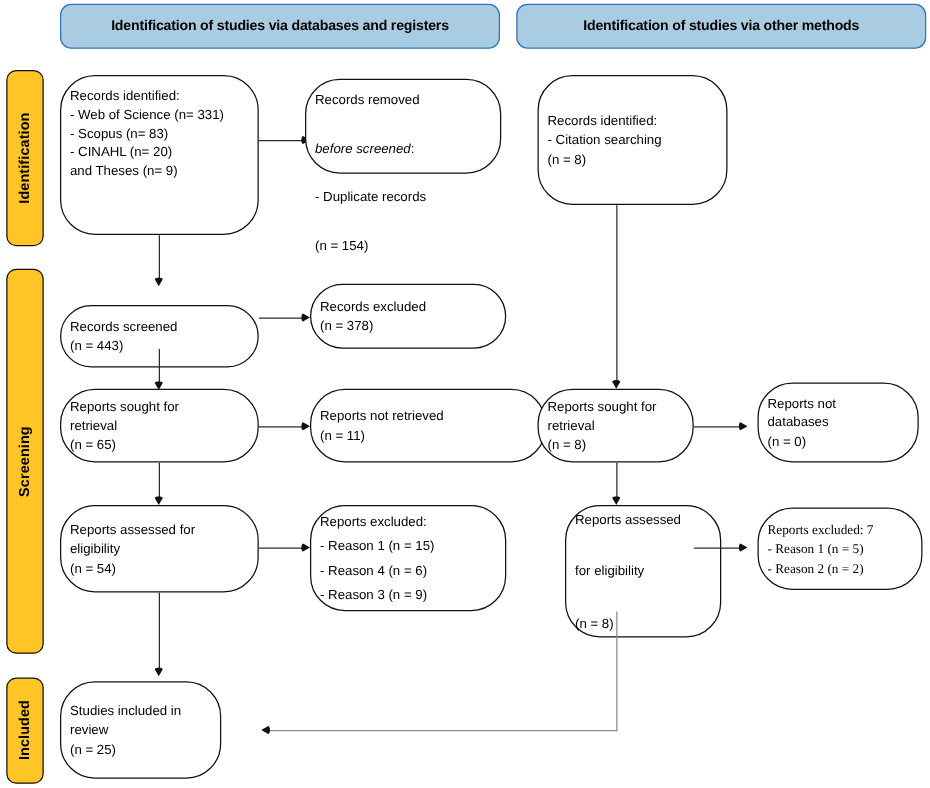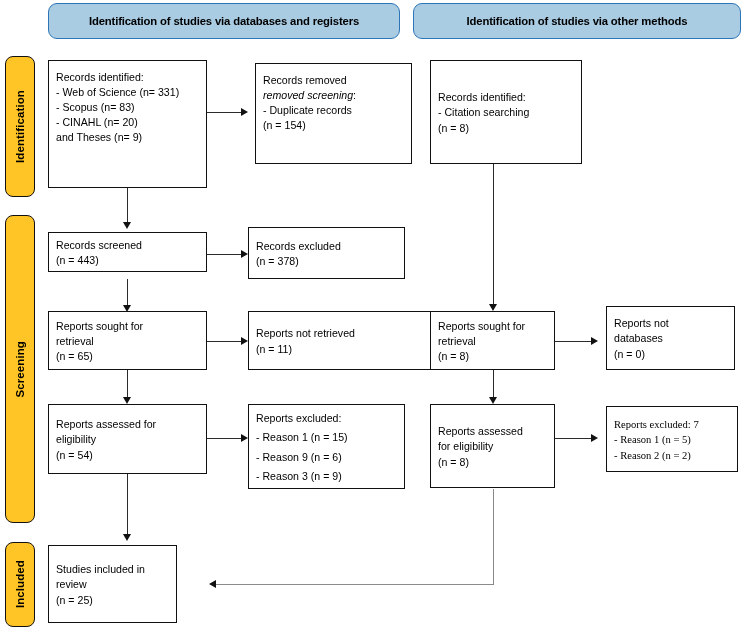--- a/index.html
+++ b/index.html
@@ -10,21 +10,21 @@
   body {
     font-family: "Liberation Sans", sans-serif;
   }
   #diagram {
     position: relative;
     width: 744px;
     height: 630px;
     background: #ffffff;
     overflow: hidden;
   }
-  .abs { position: absolute; box-sizing: border-box; }
+  .abs { position: absolute; box-sizing: border-box; border-radius: 28px; }
 
   
   .header-banner {
     background: #a9cce3;
     border: 1.6px solid #2e75b6;
     border-radius: 9px;
     display: flex;
     align-items: center;
     justify-content: center;
     text-align: center;
@@ -123,40 +123,40 @@
     <div class="ln">Records identified:</div>
     <div class="ln">- Web of Science  (n= 331)</div>
     <div class="ln">- Scopus (n= 83)</div>
     <div class="ln">- CINAHL (n= 20)</div>
     <div class="ln">and Theses (n= 9)</div>
   </div>
 
   <div class="abs line-h" style="left:207px; top:112px; width:35px;"></div>
   <div class="abs arrow-r" style="left:241px; top:107.5px;"></div>
 
-  <div class="abs flow-box top-align" style="left:255px; top:63px; width:157px; height:101px;">
+  <div class="abs flow-box top-align" style="left:244px; top:63px; width:157px; height:76px;gap:24px;">
     <div class="ln">Records removed</div>
-    <div class="ln"><em class="ital">removed screening</em><span>:</span></div>
+    <div class="ln"><em class="ital">before screened</em><span>:</span></div>
     <div class="ln">- Duplicate records</div>
     <div class="ln">(n = 154)</div>
   </div>
 
   <div class="abs flow-box" style="left:430px; top:60px; width:152px; height:104px;">
     <div class="ln">Records identified:</div>
     <div class="ln">- Citation searching</div>
     <div class="ln">(n = 8)</div>
   </div>
 
   <div class="abs line-v" style="left:493px; top:164px; height:142px;"></div>
   <div class="abs arrow-d" style="left:488.8px; top:304px;"></div>
 
   <div class="abs line-v" style="left:127px; top:188px; height:38px;"></div>
   <div class="abs arrow-d" style="left:122.8px; top:222px;"></div>
 
-  <div class="abs flow-box" style="left:48px; top:232px; width:159px; height:40px;">
+  <div class="abs flow-box" style="left:48px; top:244px; width:159px; height:50px;">
     <div class="ln">Records screened</div>
     <div class="ln">(n = 443)</div>
   </div>
 
   <div class="abs line-h" style="left:207px; top:254px; width:35px;"></div>
   <div class="abs arrow-r" style="left:241px; top:249.5px;"></div>
 
   <div class="abs flow-box" style="left:248px; top:227px; width:157px; height:52px;">
     <div class="ln">Records excluded</div>
     <div class="ln">(n = 378)</div>
@@ -202,28 +202,28 @@
     <div class="ln">eligibility</div>
     <div class="ln">(n = 54)</div>
   </div>
 
   <div class="abs line-h" style="left:207px; top:438px; width:35px;"></div>
   <div class="abs arrow-r" style="left:241px; top:433.5px;"></div>
 
   <div class="abs flow-box" style="left:248px; top:404px; width:157px; height:85px;justify-content:space-between;">
     <div class="ln">Reports excluded:</div>
     <div class="ln">- Reason 1 (n = 15)</div>
-    <div class="ln">- Reason 9 (n = 6)</div>
+    <div class="ln">- Reason 4 (n = 6)</div>
     <div class="ln">- Reason 3 (n = 9)</div>
   </div>
 
   <div class="abs line-v" style="left:493px; top:370px; height:31px;"></div>
   <div class="abs arrow-d" style="left:488.8px; top:397px;"></div>
 
-  <div class="abs flow-box" style="left:430px; top:404px; width:125px; height:84px;">
+  <div class="abs flow-box" style="left:452px; top:404px; width:125px; height:106px;gap:26px;">
     <div class="ln">Reports assessed</div>
     <div class="ln">for eligibility</div>
     <div class="ln">(n = 8)</div>
   </div>
 
   <div class="abs line-h" style="left:555px; top:438px; width:37px;"></div>
   <div class="abs arrow-r" style="left:591px; top:433.5px;"></div>
 
   <div class="abs flow-box" style="left:606px; top:406px; width:132px; height:66px;font-family:Liberation Serif, serif;">
     <div class="ln">Reports excluded: 7</div>

